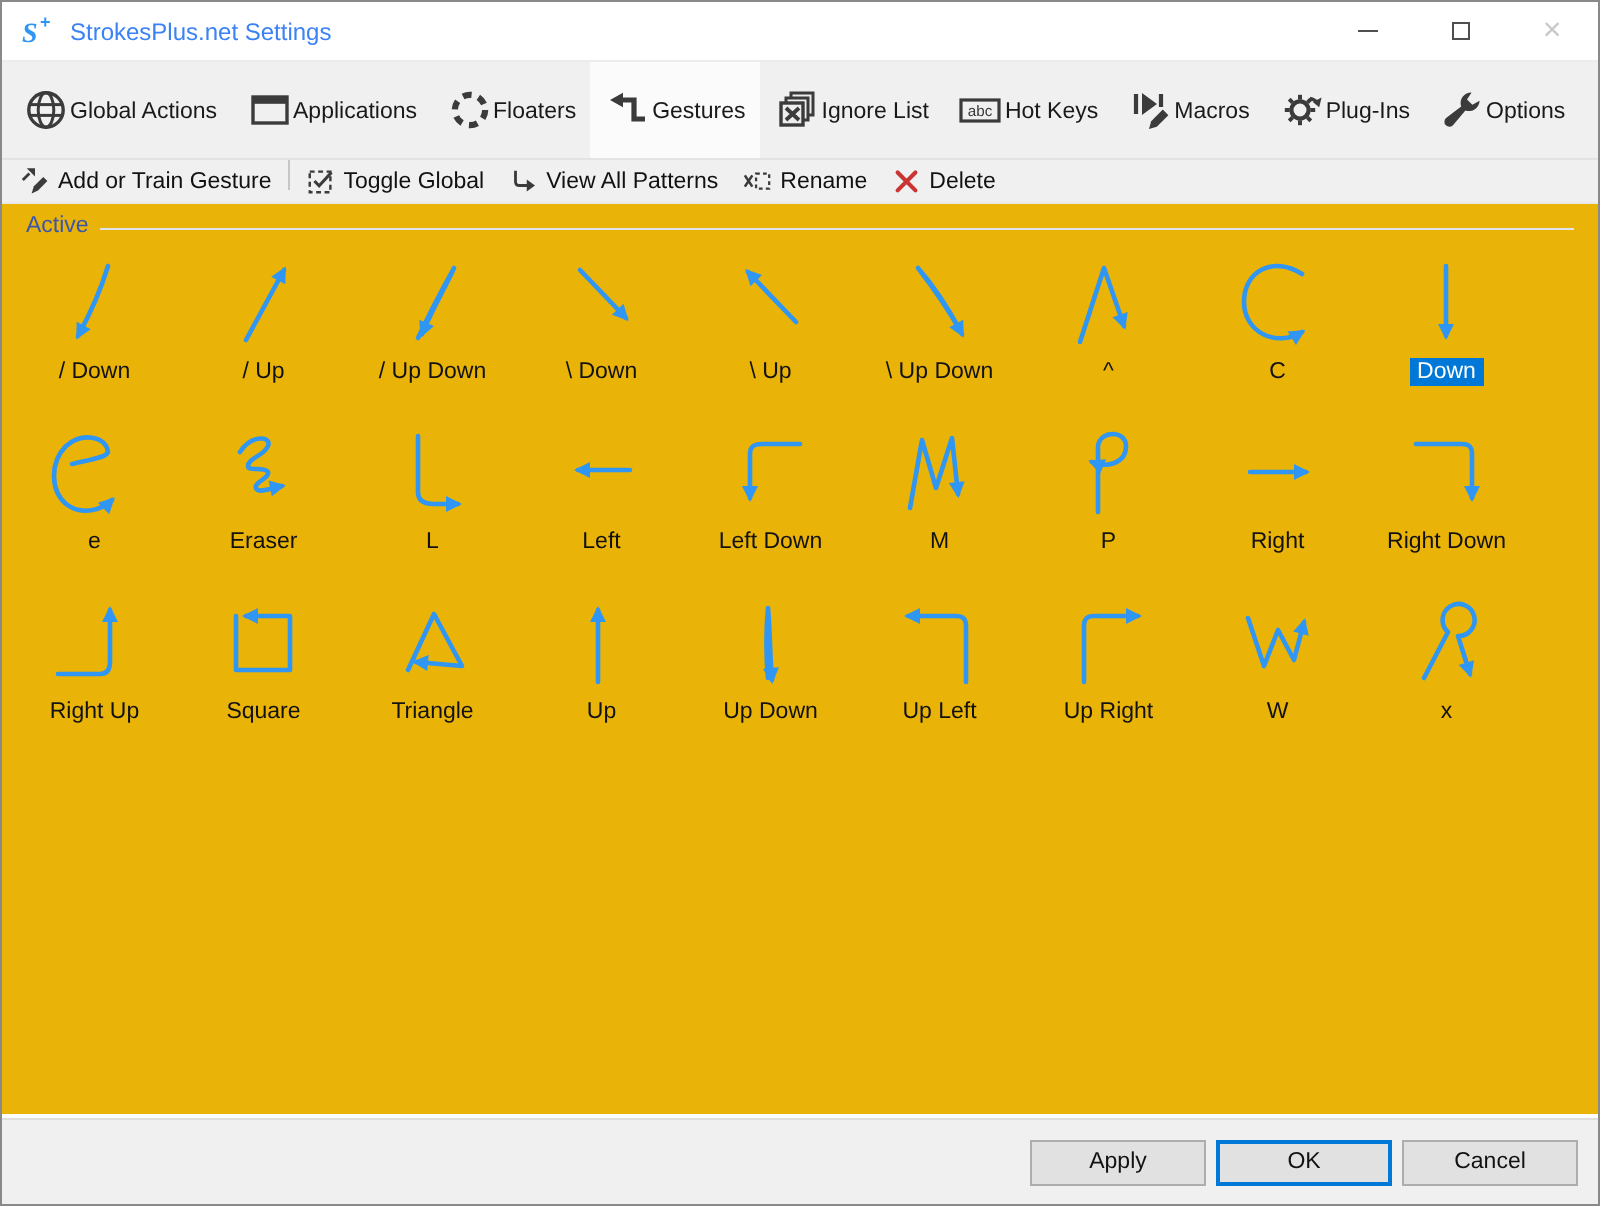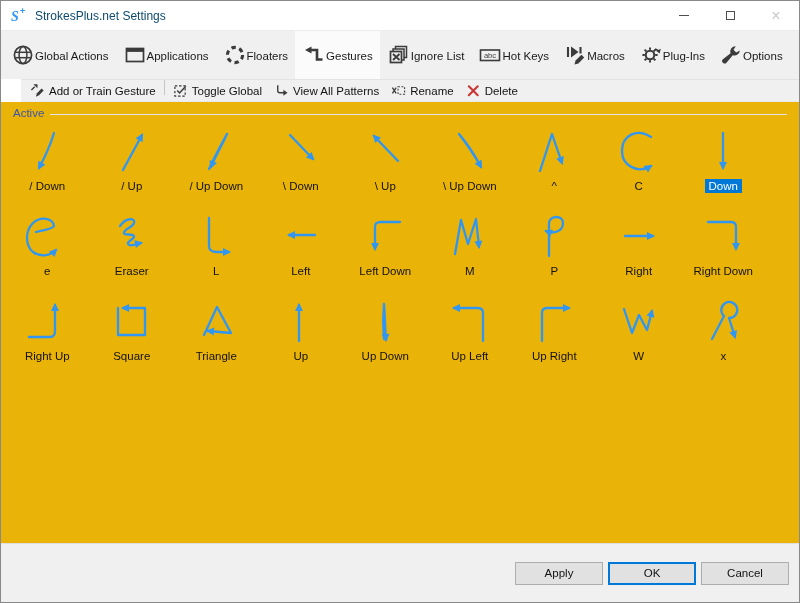--- a/index.html
+++ b/index.html
@@ -12,21 +12,21 @@
   .window {
     width:800px; height:603px;
     border:1px solid #898989;
     background:#fff;
     position:relative;
     overflow:hidden;
   }
   
   .titlebar { height:29px; background:#fff; display:flex; align-items:center; }
   .logo { margin-left:9px; width:18px; height:18px; }
-  .title-text { margin-left:7px; font-size:12px; color:#0c4a6e; }
+  .title-text { margin-left:7px; font-size:12px; color:#3b82f6; }
   .win-controls { margin-left:auto; display:flex; height:100%; }
   .win-btn { width:46px; height:100%; display:flex; align-items:center; justify-content:center; }
   .min-bar { width:10px; height:1px; background:#4f4f4f; display:block; }
   .max-box { width:9px; height:9px; border:1px solid #4f4f4f; display:block; }
   .close-x { color:#c9c9c9; font-size:16px; line-height:1; }
   
   .toolbar {
     height:49px; background:#f0f0f0; display:flex; align-items:stretch;
     padding:0 3px; border-top:1px solid #ececec;
   }
@@ -35,38 +35,38 @@
     padding:16px 7px; font-size:11.5px; color:#1a1a1a; cursor:default;
   }
   .tb-item.selected { background:#fbfbfb; }
   .tb-icon svg { width:24px; height:24px; display:block; }
   .tb-label { margin-top:1px; white-space:nowrap; }
   .tb-right { margin-left:auto; display:flex; }
   
   .actionbar {
     height:23px; background:#f0f0f0; border-top:1px solid #e3e3e3;
     display:flex; align-items:flex-start; padding-left:3px;
-    font-size:11.5px; color:#121212; border-bottom:1px solid #e9e9e9;margin-left:20px;
+    font-size:11.5px; color:#121212; border-bottom:1px solid #e9e9e9;
   }
   .ab-item { display:flex; align-items:center; gap:4px; padding:0 6px; height:100%; }
   .ab-icon svg { width:15px; height:15px; display:block; }
   .ab-sep { width:1px; height:15px; background:#c6c6c6; margin:0 2px; }
   
   .content { height:455px; background:#eab308; }
   .group-header { display:flex; align-items:center; padding:5px 12px 0 12px; }
   .group-label { color:#3c56a8; font-size:11.5px; }
   .group-line { flex:1; height:1px; background:#dfe3ee; margin-left:6px; margin-top:2px; }
   .grid { display:grid; grid-template-columns:repeat(9, 84.5px); padding:6px 0 0 4px; }
   .g-cell { height:85px; display:flex; flex-direction:column; align-items:center; padding-top:1px; }
   .g-cell svg { display:block; }
   .g-label { font-size:11.5px; color:#121212; margin-top:1px; padding:1px 4px; white-space:nowrap; }
   .g-label.selected { background:#0078d7; color:#fff; }
   
   .footer {
-    position:absolute; left:0; right:0; bottom:0; height:59px;
+    position:absolute; left:0; right:0; bottom:0; height:43px;
     background:#f0f0f0; border-top:1px solid #dfdfdf;
     display:flex; align-items:center; justify-content:flex-end;
     gap:5px; padding-right:10px;
   }
   .btn {
     width:88px; height:23px; background:#e1e1e1; border:1px solid #adadad;
     font-size:11.5px; font-family:inherit; color:#121212;
   }
   .btn.default { border:1px solid #0078d7; box-shadow: inset 0 0 0 1px #0078d7; }
 </style>

